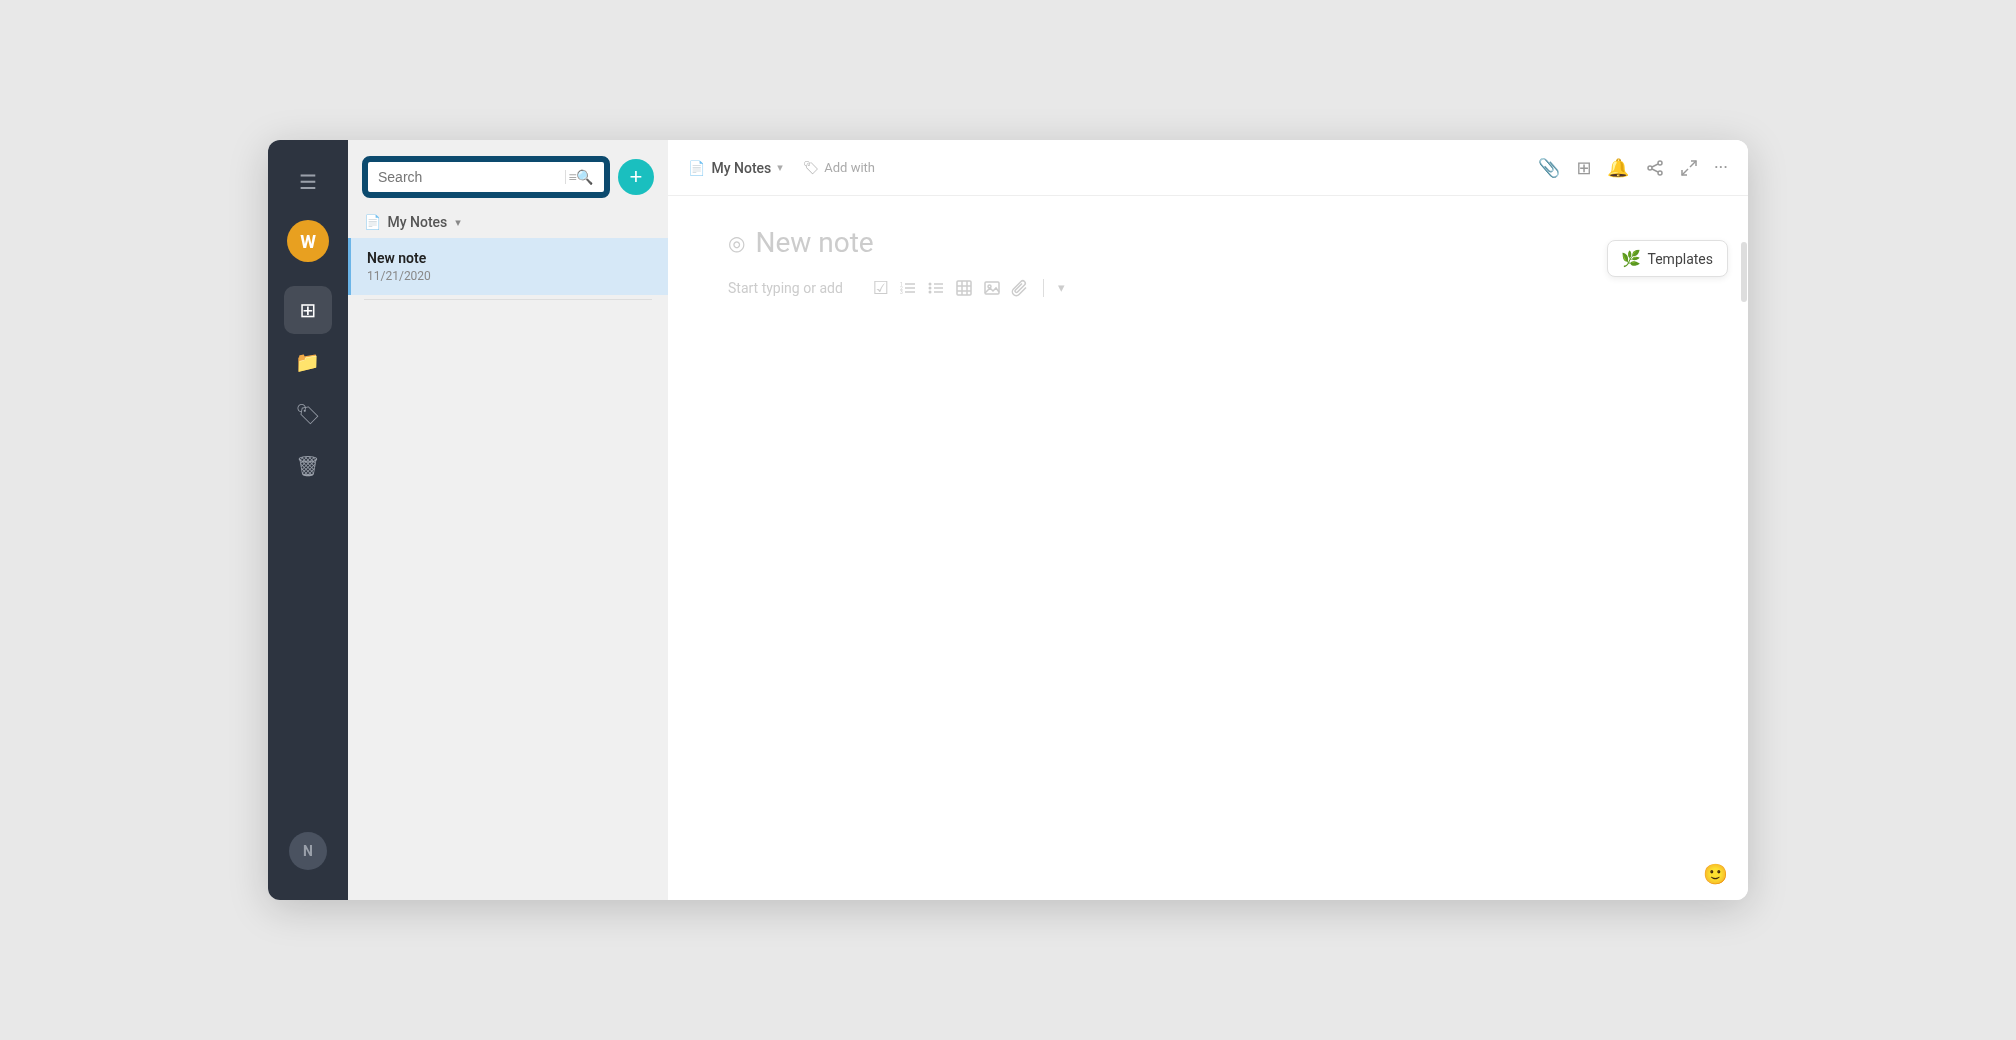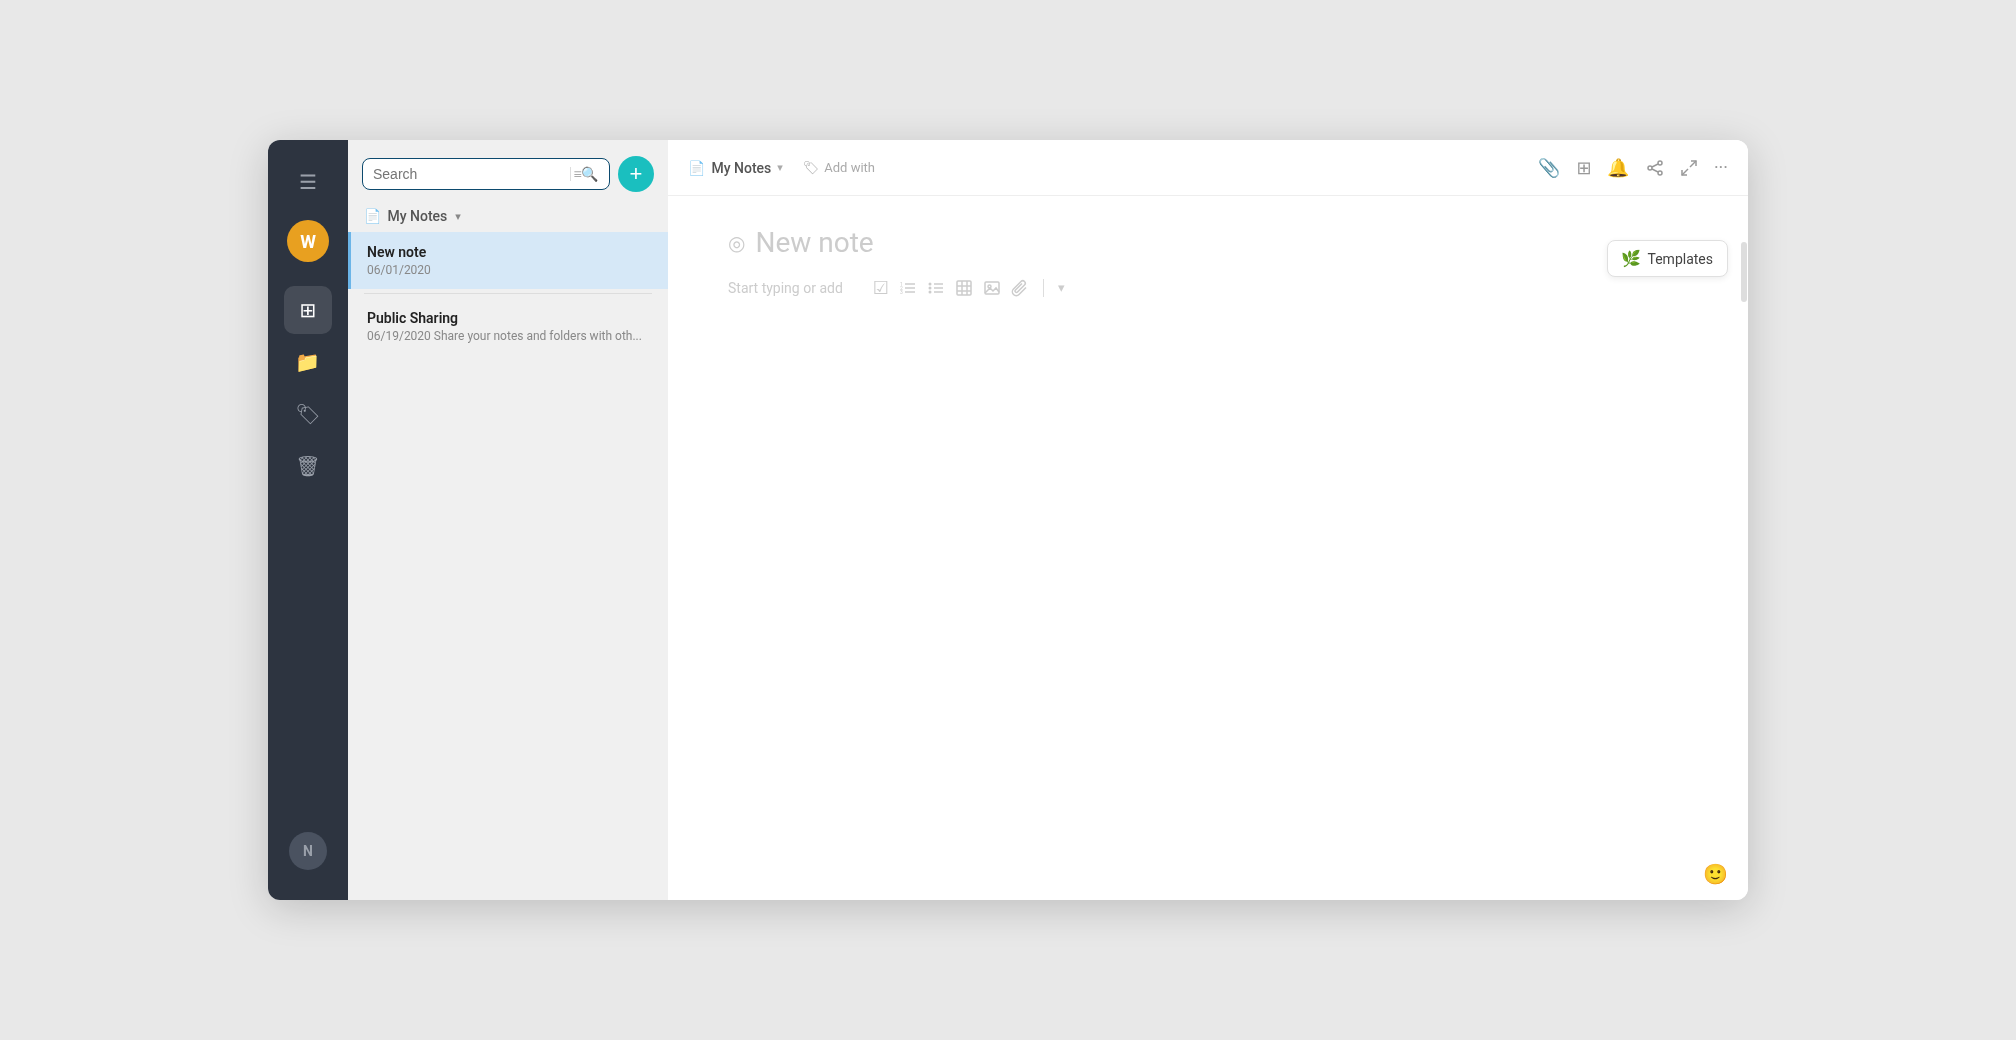--- a/index.html
+++ b/index.html
@@ -105,21 +105,21 @@
       padding: 16px 14px 10px;
       display: flex;
       align-items: center;
       gap: 8px;
     }
     .search-box {
       flex: 1;
       display: flex;
       align-items: center;
       background: #fff;
-      border: 1px solid #0c4a6e;
+      border: 6px solid #0c4a6e;
       border-radius: 8px;
       padding: 7px 10px;
     }
     .search-box input {
       border: none;
       outline: none;
       background: transparent;
       font-size: 14px;
       color: #666;
       flex: 1;
@@ -396,31 +396,23 @@
       <button class="add-btn">+</button>
     </div>
     <div class="sidebar-section-header">
       <span class="folder-icon">📄</span>
       <span>My Notes</span>
       <span class="chevron">▾</span>
     </div>
     <div class="notes-list">
       <div class="note-item active">
         <div class="note-title">New note</div>
-        <div class="note-meta">06/01/2020</div>
+        <div class="note-meta">11/21/2020</div>
       </div>
       <div class="sidebar-divider"></div>
-      <div class="note-item">
-        <div class="note-title">Public Sharing</div>
-        <div class="note-meta">
-          <span>06/19/2020</span>
-          <span> </span>
-          <span>Share your notes and folders with oth...</span>
-        </div>
-      </div>
     </div>
   </div>
 
   <div class="main-content">
 
     <div class="main-header">
       <div class="breadcrumb">
         <span class="folder-icon">📄</span>
         <span>My Notes</span>
         <span class="chevron">▾</span>

